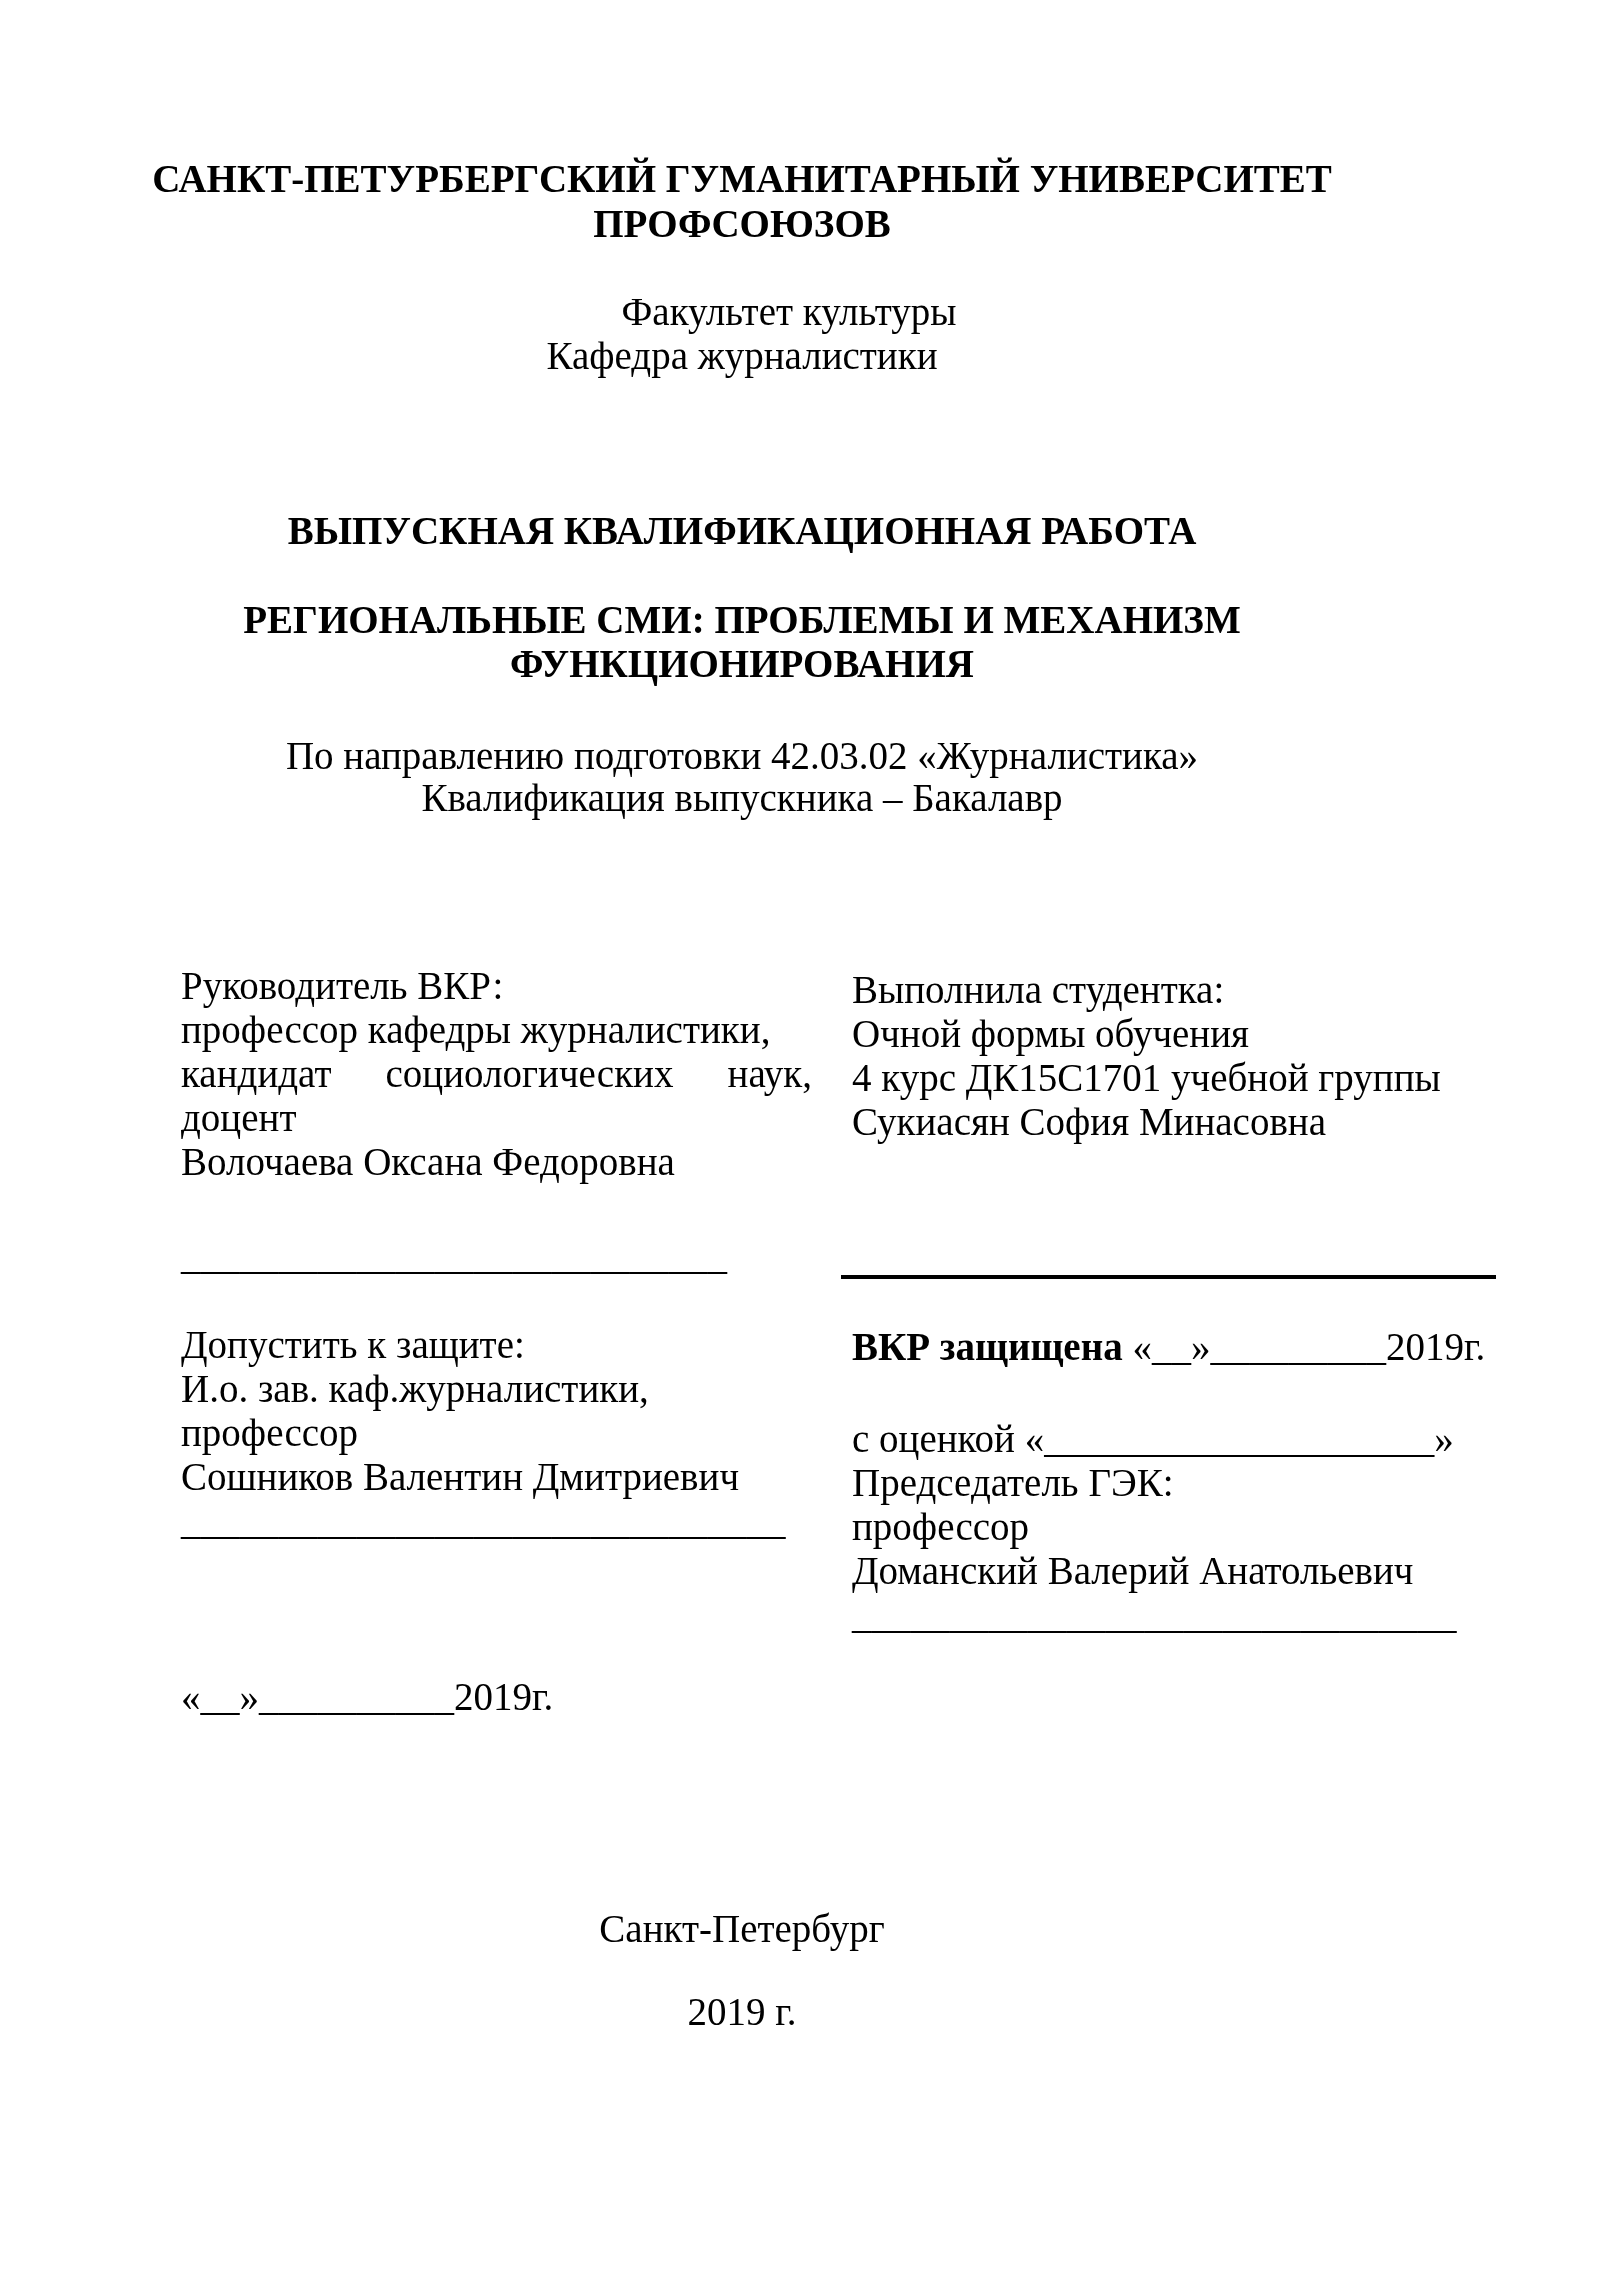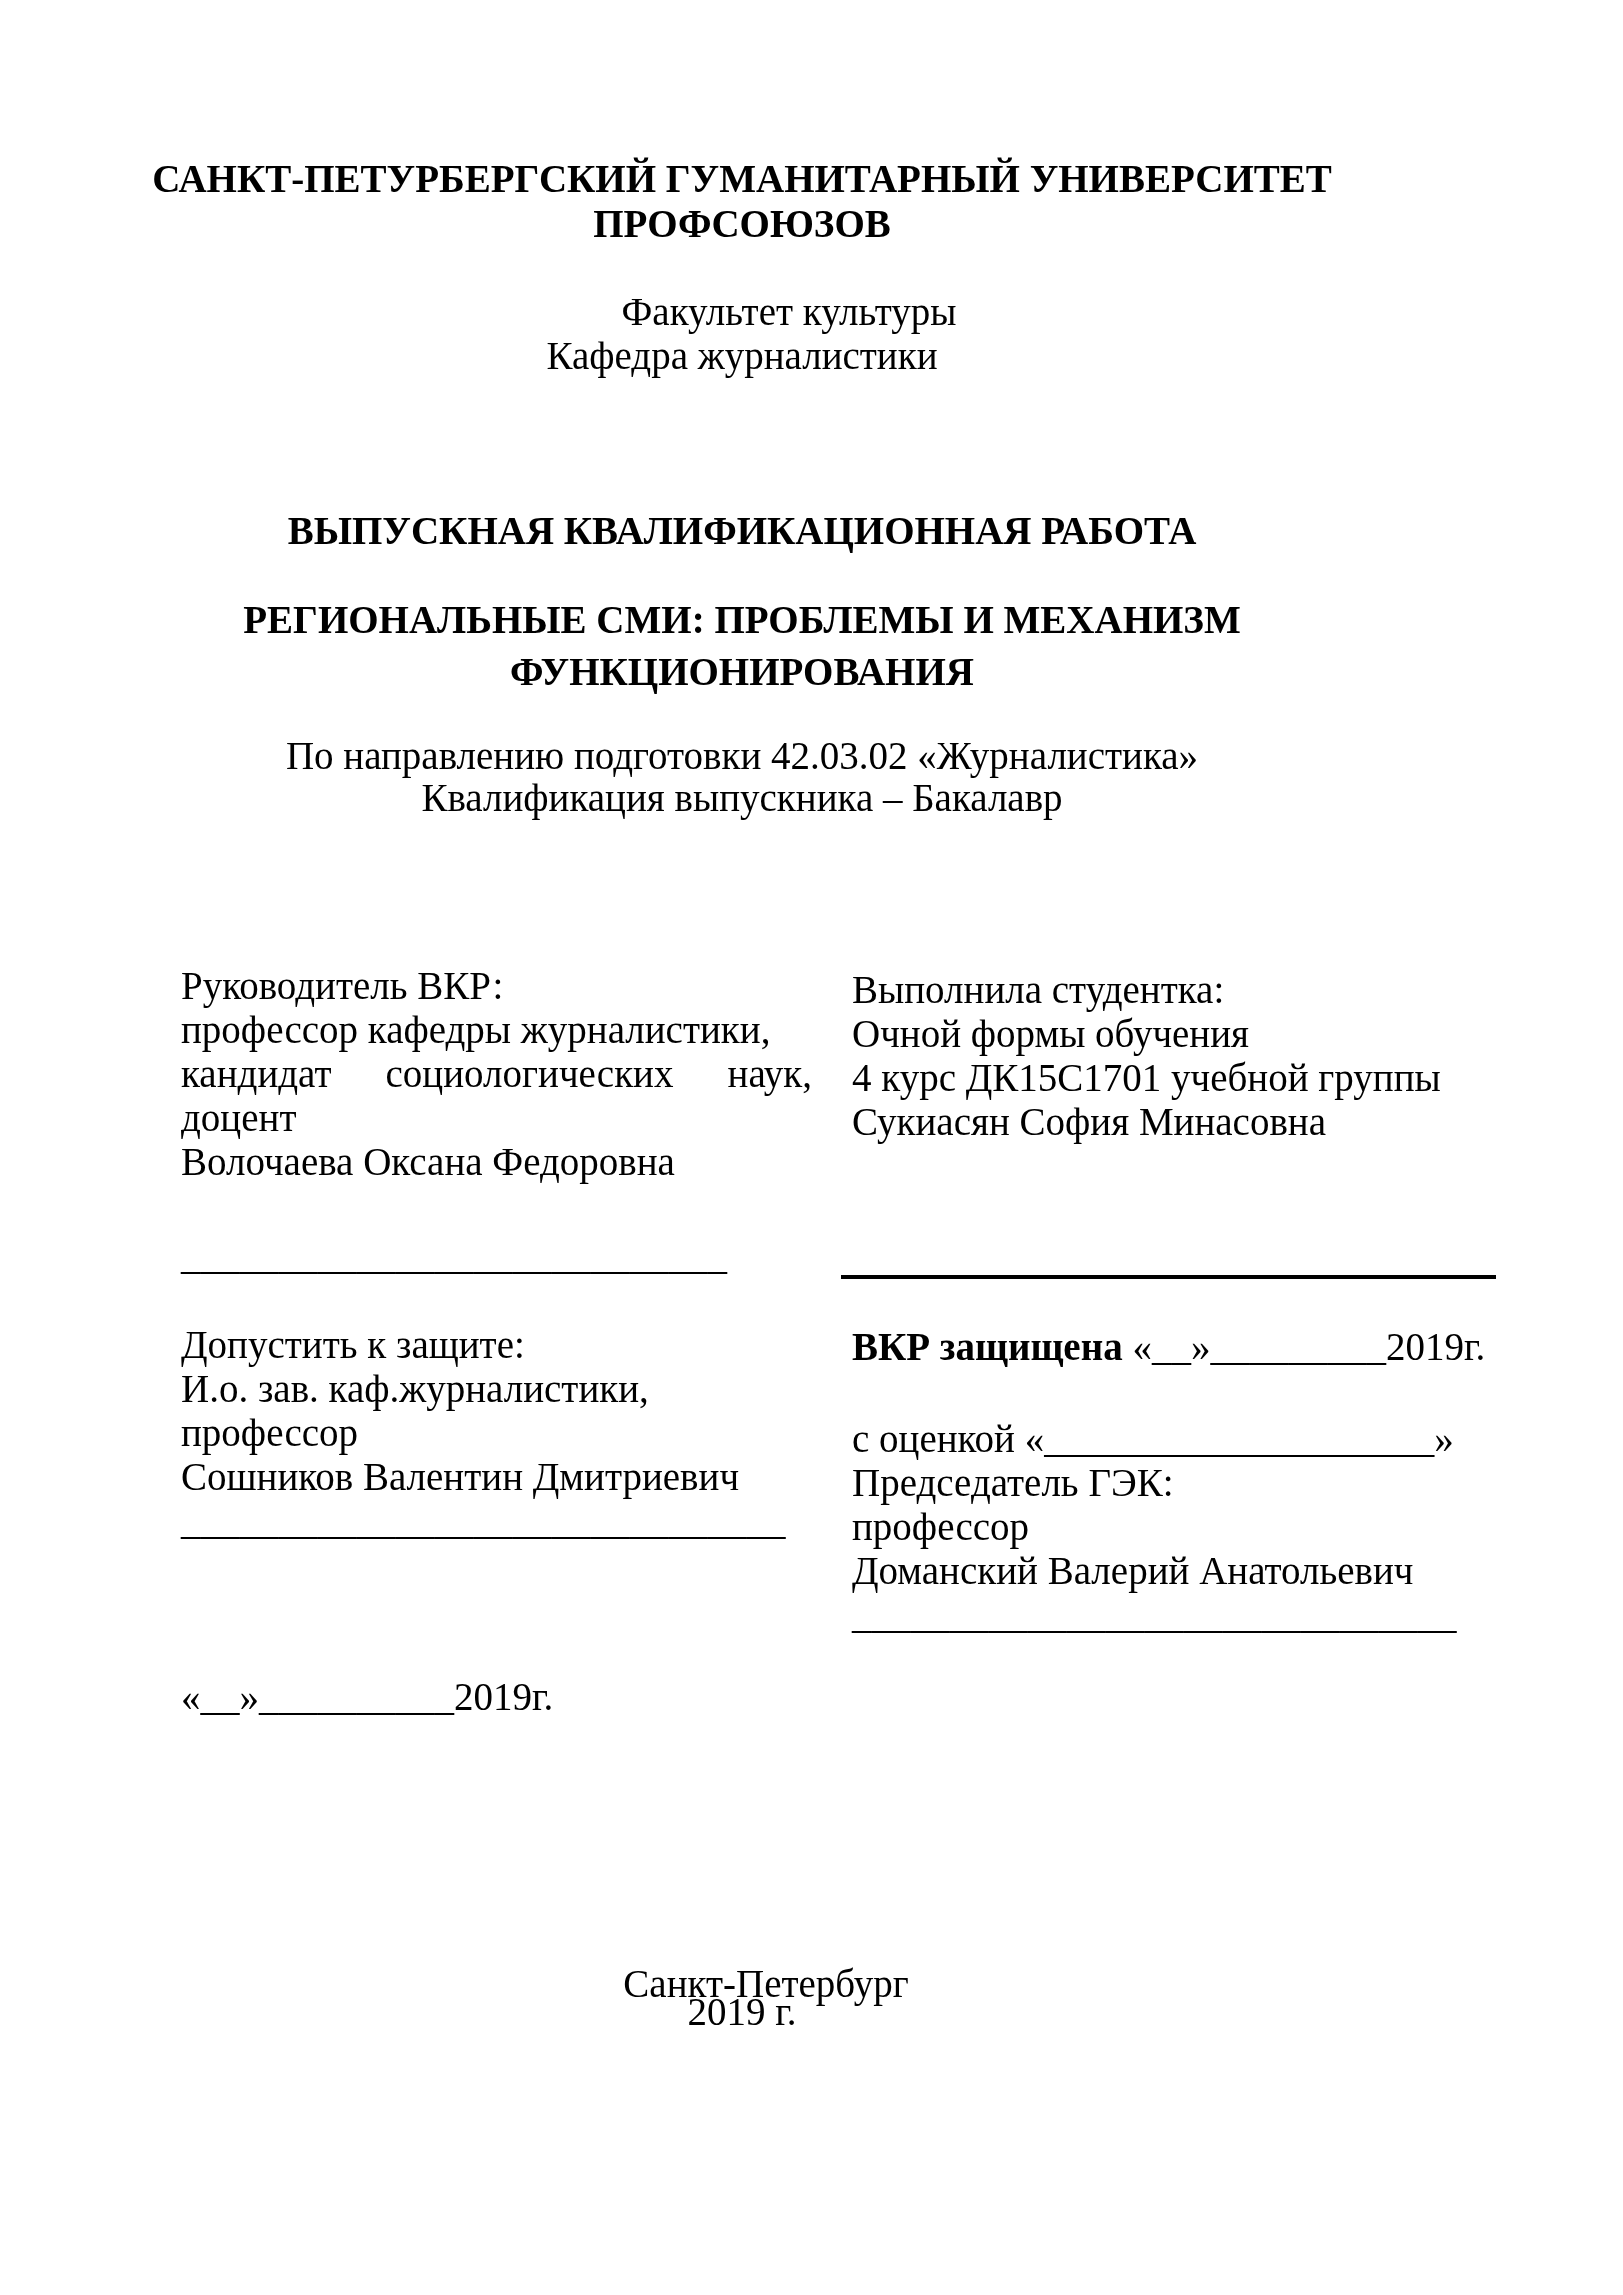--- a/index.html
+++ b/index.html
@@ -18,21 +18,21 @@
 </head>
 <body>
 
 <div class="line center bold" style="top:157px;">САНКТ-ПЕТУРБЕРГСКИЙ ГУМАНИТАРНЫЙ УНИВЕРСИТЕТ</div>
 <div class="line center bold" style="top:202px;">ПРОФСОЮЗОВ</div>
 <div class="line center" style="top:290px;padding-left:47px;">Факультет культуры</div>
 <div class="line center" style="top:334px;">Кафедра журналистики</div>
 
 <div class="line center bold" style="top:509px;">ВЫПУСКНАЯ КВАЛИФИКАЦИОННАЯ РАБОТА</div>
 <div class="line center bold" style="top:598px;">РЕГИОНАЛЬНЫЕ СМИ: ПРОБЛЕМЫ И МЕХАНИЗМ</div>
-<div class="line center bold" style="top:642px;margin-top:8px;">ФУНКЦИОНИРОВАНИЯ</div>
+<div class="line center bold" style="top:642px;">ФУНКЦИОНИРОВАНИЯ</div>
 <div class="line center" style="top:734px;">По направлению подготовки 42.03.02 «Журналистика»</div>
 <div class="line center" style="top:776px;">Квалификация выпускника – Бакалавр</div>
 
 <div class="col left" style="top:964px;">
   <div>Руководитель ВКР:</div>
   <div>профессор кафедры журналистики,</div>
   <div class="justify">
     <span>кандидат</span>
     <span>социологических</span>
     <span>наук,</span>
@@ -63,15 +63,15 @@
   <div><span class="bold">ВКР защищена</span><span> «__»_________2019г.</span></div>
 </div>
 <div class="col right" style="top:1417px;">
   <div>с оценкой «____________________»</div>
   <div>Председатель ГЭК:</div>
   <div>профессор</div>
   <div>Доманский Валерий Анатольевич</div>
   <div>_______________________________</div>
 </div>
 
-<div class="line center" style="top:1962px;padding-left:24px;">Санкт-Петербург</div>
+<div class="line center" style="top:1907px;">Санкт-Петербург</div>
 <div class="line center" style="top:1990px;">2019 г.</div>
 
 
 </body></html>

